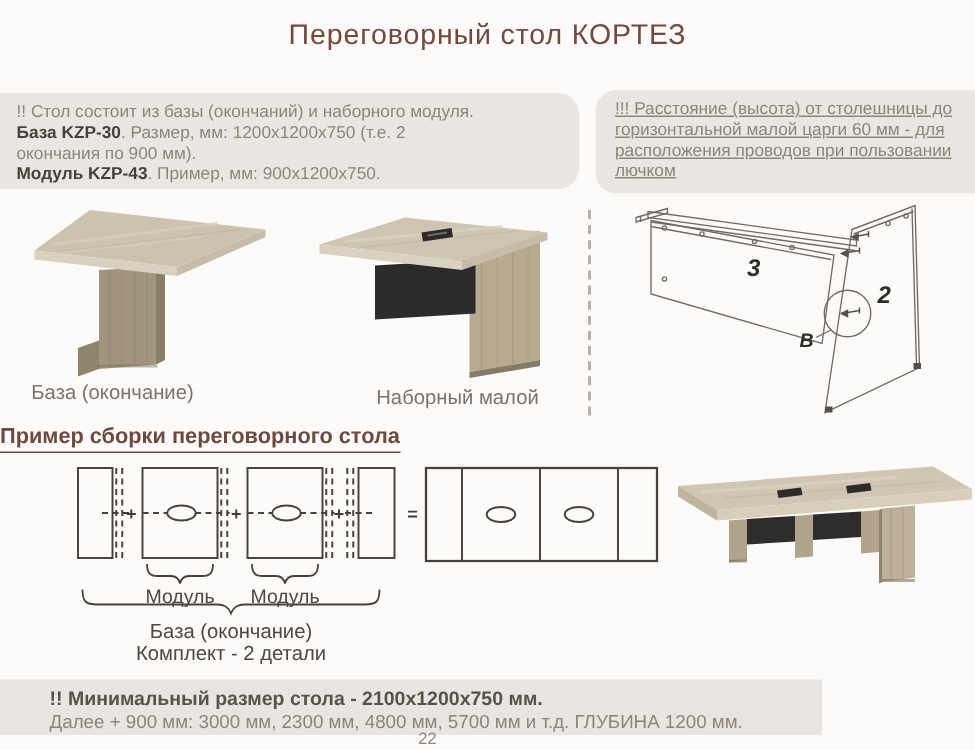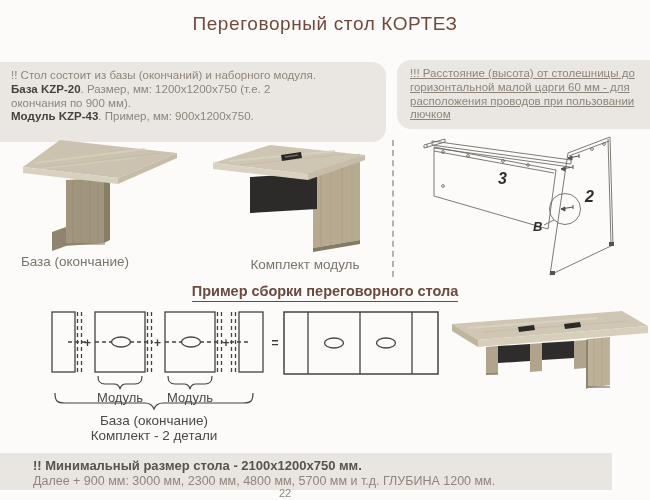--- a/index.html
+++ b/index.html
@@ -6,52 +6,52 @@
   html,body { width:650px; height:500px; }
   body { font-family:"Liberation Sans", sans-serif; background:#fbfaf8; }
   .page { position:relative; width:650px; height:500px; overflow:hidden; background:#fcfbf9; }
   .abs { position:absolute; }
 
   .title { top:13px; left:0; width:650px; text-align:center;
            font-size:19px; letter-spacing:.6px; color:#74493c; font-weight:400; }
 
   .infobox { background:#eae7e2; color:#8d857b; font-size:11.5px; line-height:13.8px; }
   .infobox b { color:#46413b; font-weight:bold; }
-  .infobox-left  { left:0; top:62px; width:386px; height:80px; border-radius:0 14px 14px 0; padding:7px 10px 6px 11px; }
+  .infobox-left  { left:0; top:62px; width:386px; height:64px; border-radius:0 14px 14px 0; padding:7px 10px 6px 11px; }
   .infobox-right { left:397px; top:60px; width:283px; height:69px; border-radius:14px 0 0 14px; padding:7px 8px 0 13px;text-decoration:underline; }
 
   .prod-label { color:#7b746b; font-size:13.5px; text-align:center; }
 
   .divider { left:392px; top:140px; height:137px; width:0; border-left:2px dashed #b7b1aa; }
 
-  .section-heading { top:282px; left:0; width:650px; text-align:center; }
+  .section-heading { top:282px; left:0; width:650px; text-align:left; }
   .section-heading span { display:inline-block; font-size:14.5px; font-weight:bold; color:#6d4a40;
                           border-bottom:1.5px solid #6d4a40; padding-bottom:2px; }
 
-  .footer-strip { left:0; top:453px; width:612px; height:37px; background:#e9e6e1;
+  .footer-strip { left:0; top:453px; width:548px; height:37px; background:#e9e6e1;
                   padding:5px 0 0 33px; font-size:12.5px; line-height:15.5px; color:#8d857b; }
   .footer-strip .l1 { font-weight:bold; color:#57524b; font-size:13px; }
   .page-num { left:0; top:487px; width:570px; text-align:center; font-size:11px; color:#8d8680; }
 
   svg text { font-family:"Liberation Sans", sans-serif; }
   .schem-label { font-size:13px; fill:#4c4842; }
   .schem-op { font-size:12px; font-weight:bold; fill:#3f3c38; }
   .diag-num { font-size:16px; font-weight:bold; font-style:italic; fill:#2f2d2a; }
   .diag-b   { font-size:13px; font-weight:bold; font-style:italic; fill:#2f2d2a; }
 </style>
 </head>
 <body>
 
 <div class="page">
 
   <div class="abs title">Переговорный стол КОРТЕЗ</div>
 
   <div class="abs infobox infobox-left">
     <div><span>!! Стол состоит из базы (окончаний) и наборного модуля.</span></div>
-    <div><b>База KZP-20</b><span>. Размер, мм: 1200х1200х750 (т.е. 2</span></div>
+    <div><b>База KZP-30</b><span>. Размер, мм: 1200х1200х750 (т.е. 2</span></div>
     <div>окончания по 900 мм).</div>
     <div><b>Модуль KZP-43</b><span>. Пример, мм: 900х1200х750.</span></div>
   </div>
 
   <div class="abs infobox infobox-right">
     <span>!!! Расстояние (высота) от столешницы до горизонтальной малой царги 60 мм - для расположения проводов при пользовании лючком</span>
   </div>
 
   <svg class="abs" style="left:15px; top:136px;" width="170" height="122" viewBox="0 0 170 122">
 
@@ -86,21 +86,21 @@
 
     <polygon points="8,23 65,5 160,15 103,34" fill="#cec5b3"></polygon>
     <line x1="25" y1="21" x2="130" y2="11" stroke="#dbd3c2" stroke-width="2" opacity=".8"></line>
     <line x1="35" y1="25" x2="140" y2="14" stroke="#c2b8a4" stroke-width="1" opacity=".7"></line>
     <polygon points="8,23 103,34 103,40 8,29" fill="#dad2c0"></polygon>
     <polygon points="103,34 160,15 160,20 103,40" fill="#c6bca8"></polygon>
 
     <polygon points="76,15 96,12 97,18 77,21" fill="#2a2927"></polygon>
     <line x1="80" y1="17" x2="93" y2="15" stroke="#6e6a64" stroke-width="1.5"></line>
   </svg>
-  <div class="abs prod-label" style="left:235px; top:257px; width:140px;">Комплект модуль</div>
+  <div class="abs prod-label" style="left:235px; top:257px; width:140px;">Наборный малой</div>
 
   <div class="abs divider"></div>
 
   <svg class="abs" style="left:405px; top:132px;" width="245" height="158" viewBox="0 0 245 158">
     <g stroke="#6f6b66" stroke-width="0.9" fill="none">
 
       <polygon points="19,13 40,7 40,10 19,16"></polygon>
       <line x1="22" y1="12" x2="22" y2="16"></line>
 
       <polygon points="27,9 166,28 166,32 27,13"></polygon>

